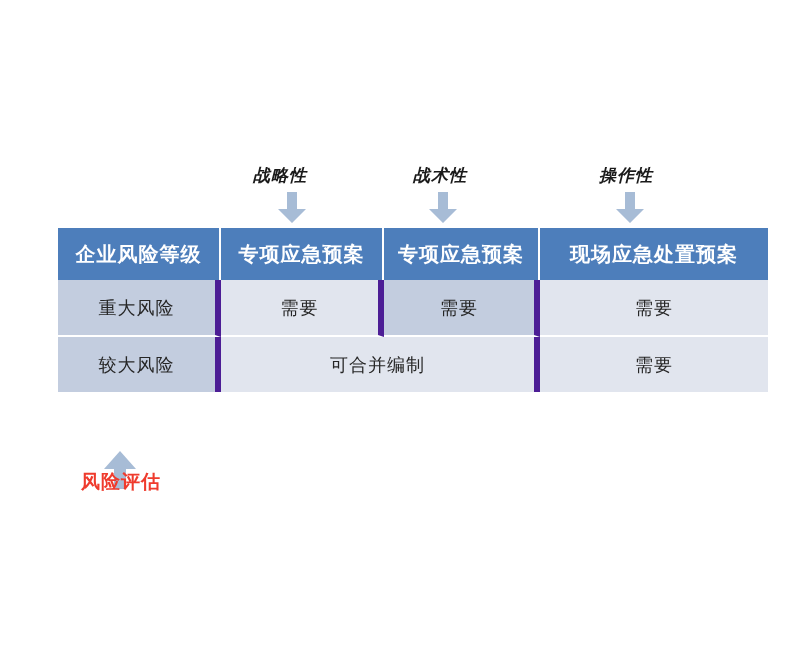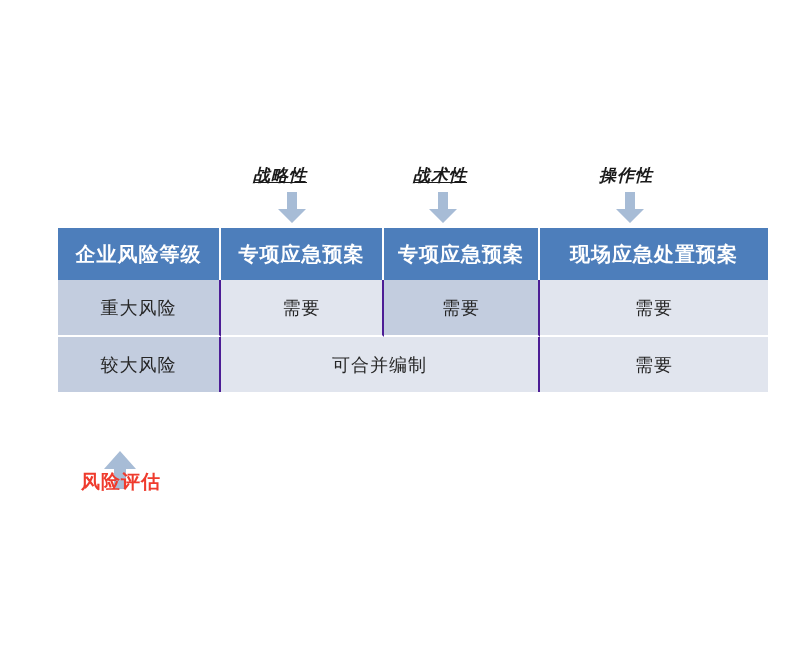--- a/index.html
+++ b/index.html
@@ -25,22 +25,22 @@
     font-size: 17px;
     color: #1a1a1a;
     font-family: "DejaVu Serif", "Liberation Serif", serif;
     font-style: italic;
     font-weight: 600;
     letter-spacing: 1px;
     white-space: nowrap;
     text-align: center;
     transform: translateX(-50%);
   }
-  .anno-label.l1 { left: 280px; top: 164px; text-decoration: underline; }
-  .anno-label.l2 { left: 440px; top: 164px; text-decoration: underline; }
+  .anno-label.l1 { left: 280px; top: 164px; }
+  .anno-label.l2 { left: 440px; top: 164px; }
   .anno-label.l3 { left: 626px; top: 164px; font-style: italic; }
 
   
   .arrow-down {
     position: absolute;
     width: 30px;
     height: 32px;
     transform: translateX(-50%);
   }
   .arrow-down.a1 { left: 292px; top: 192px; }
@@ -98,21 +98,21 @@
     border-right: 2px solid #ffffff;
     font-family: "DejaVu Sans", "Liberation Sans", sans-serif;
   }
   .matrix thead th:last-child { border-right: none; }
 
   
   .matrix tbody td {
     height: 55px;
     font-size: 18px;
     color: #262626;
-    border-right: 2px solid #4c1d95;
+    border-right: 6px solid #4c1d95;
     border-bottom: 2px solid #ffffff;
     font-family: "DejaVu Sans", "Liberation Sans", sans-serif;
     letter-spacing: 1px;
   }
   .matrix tbody tr:last-child td { border-bottom: none; }
   .matrix tbody td:last-child { border-right: none; }
 
   .cell-rowhead { background: #c3cddf; }
   .cell-normal  { background: #e1e5ee; }
   .cell-accent  { background: #c3cddf; }

